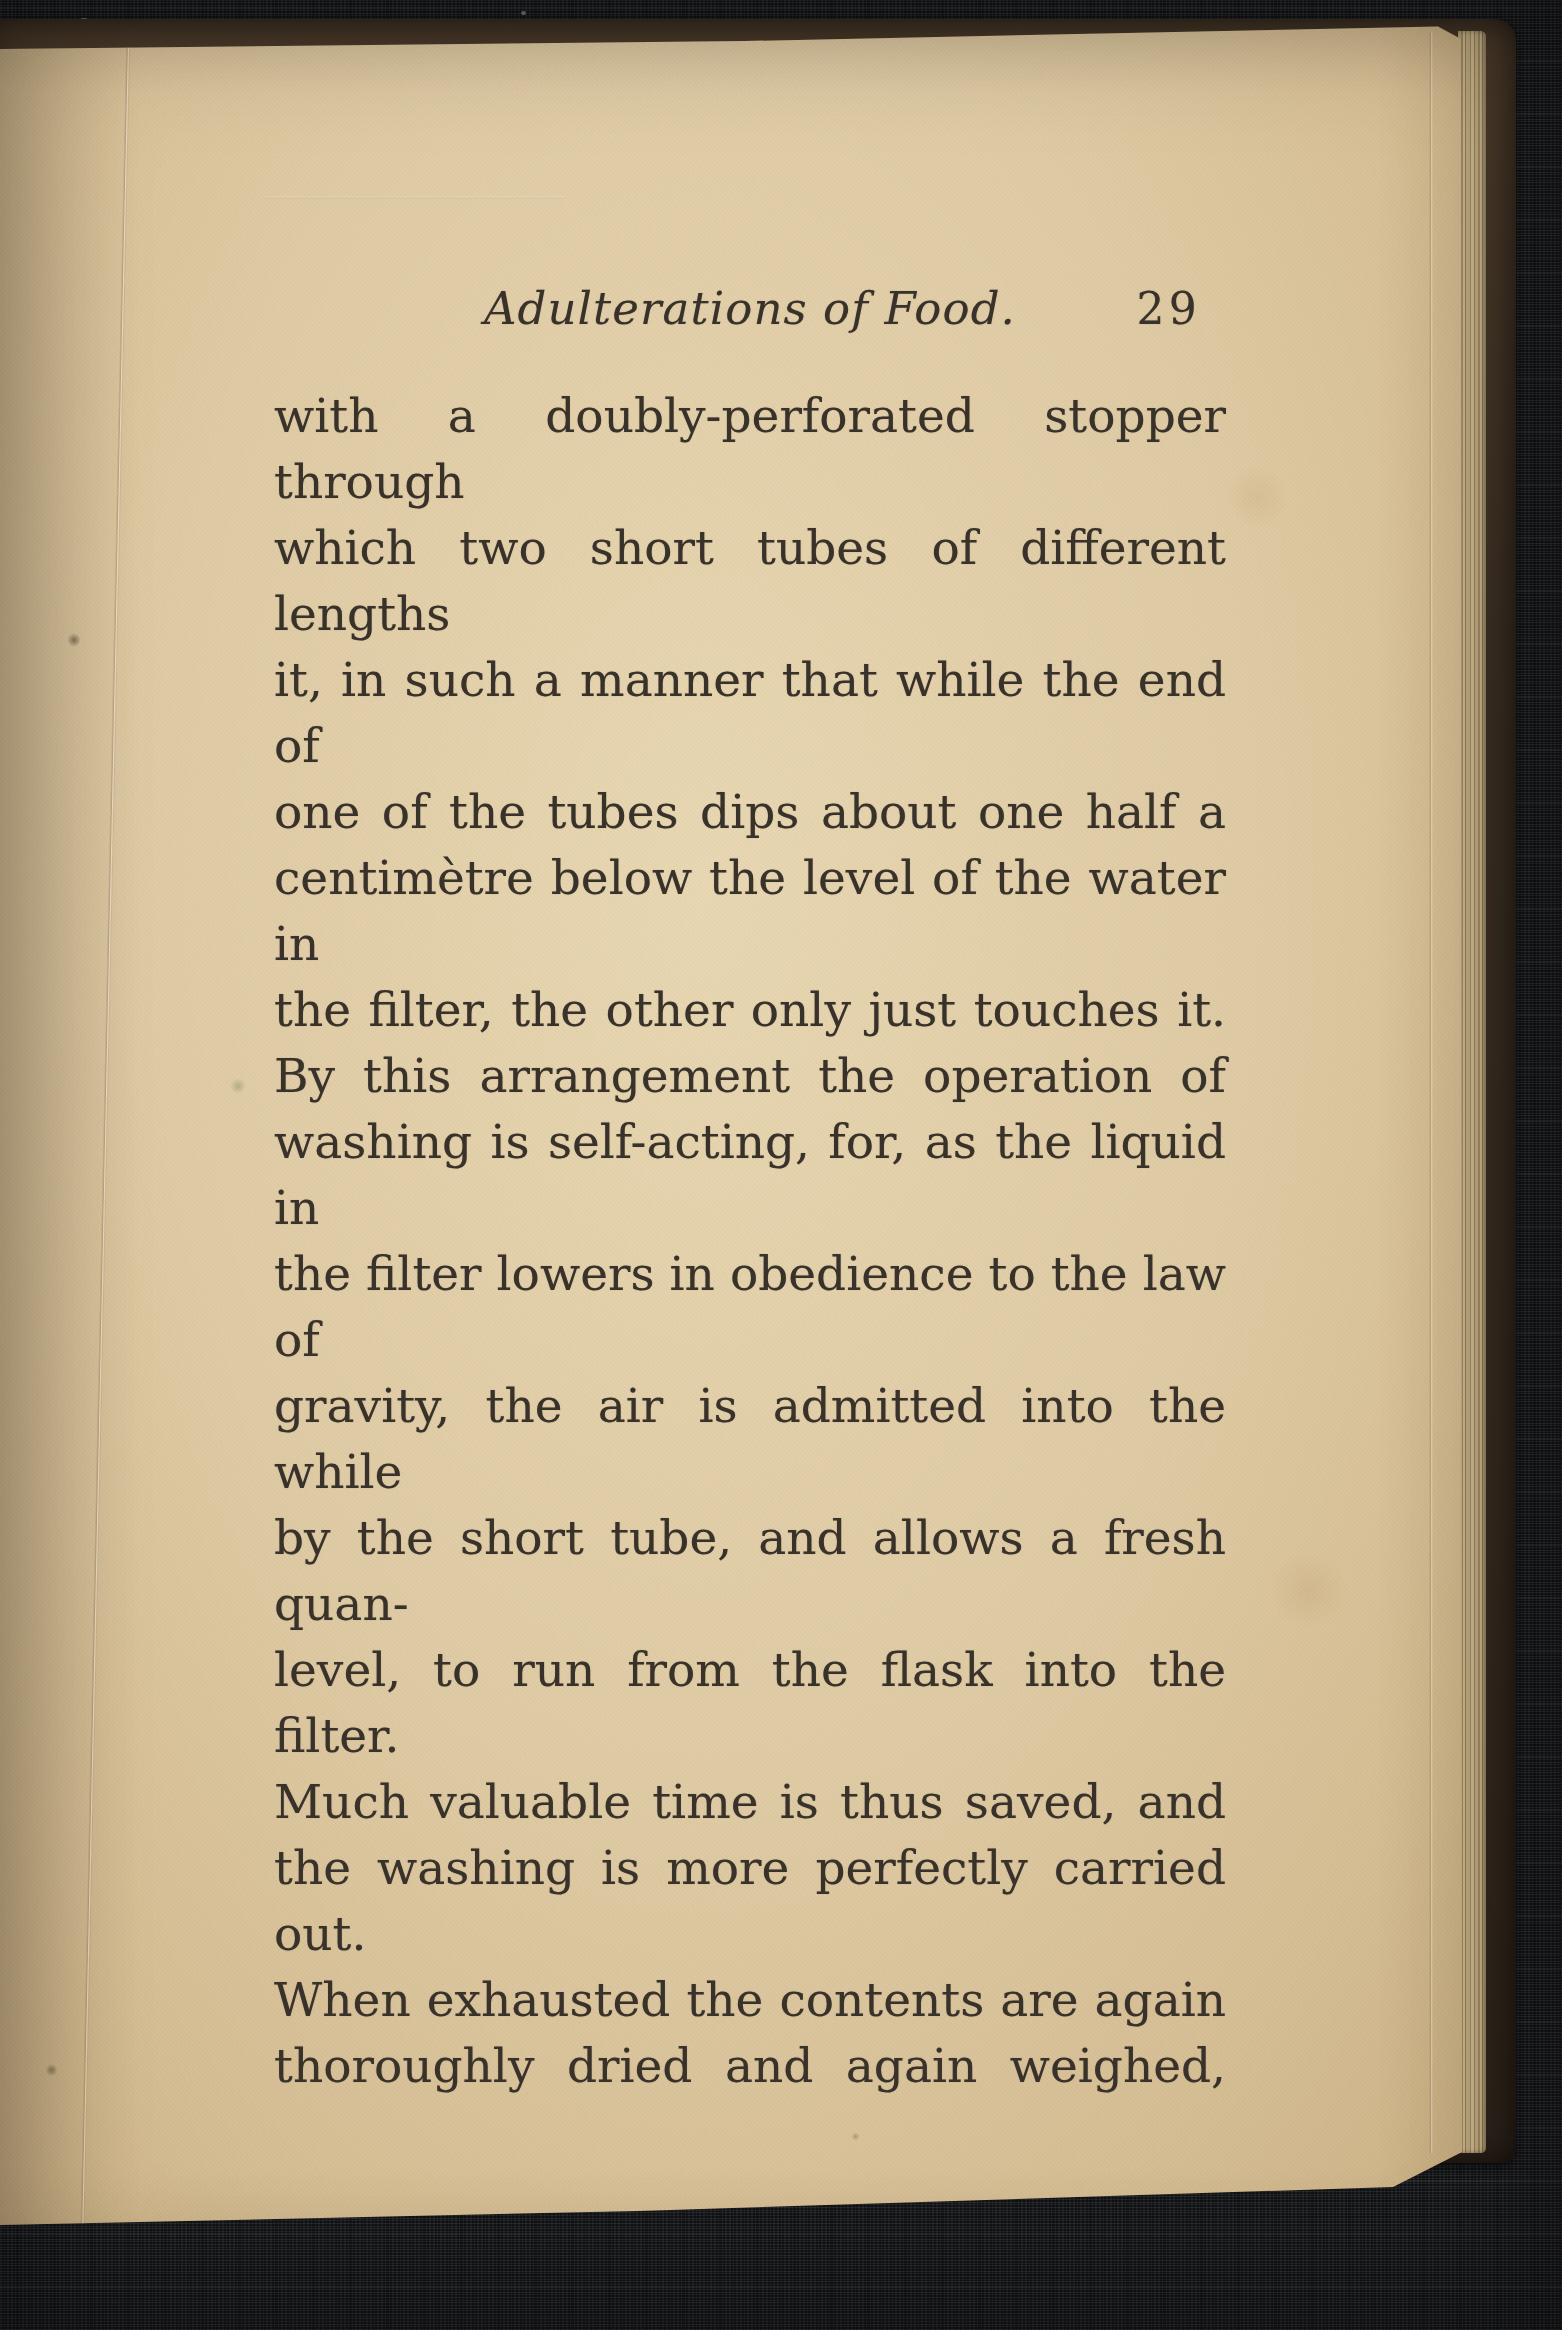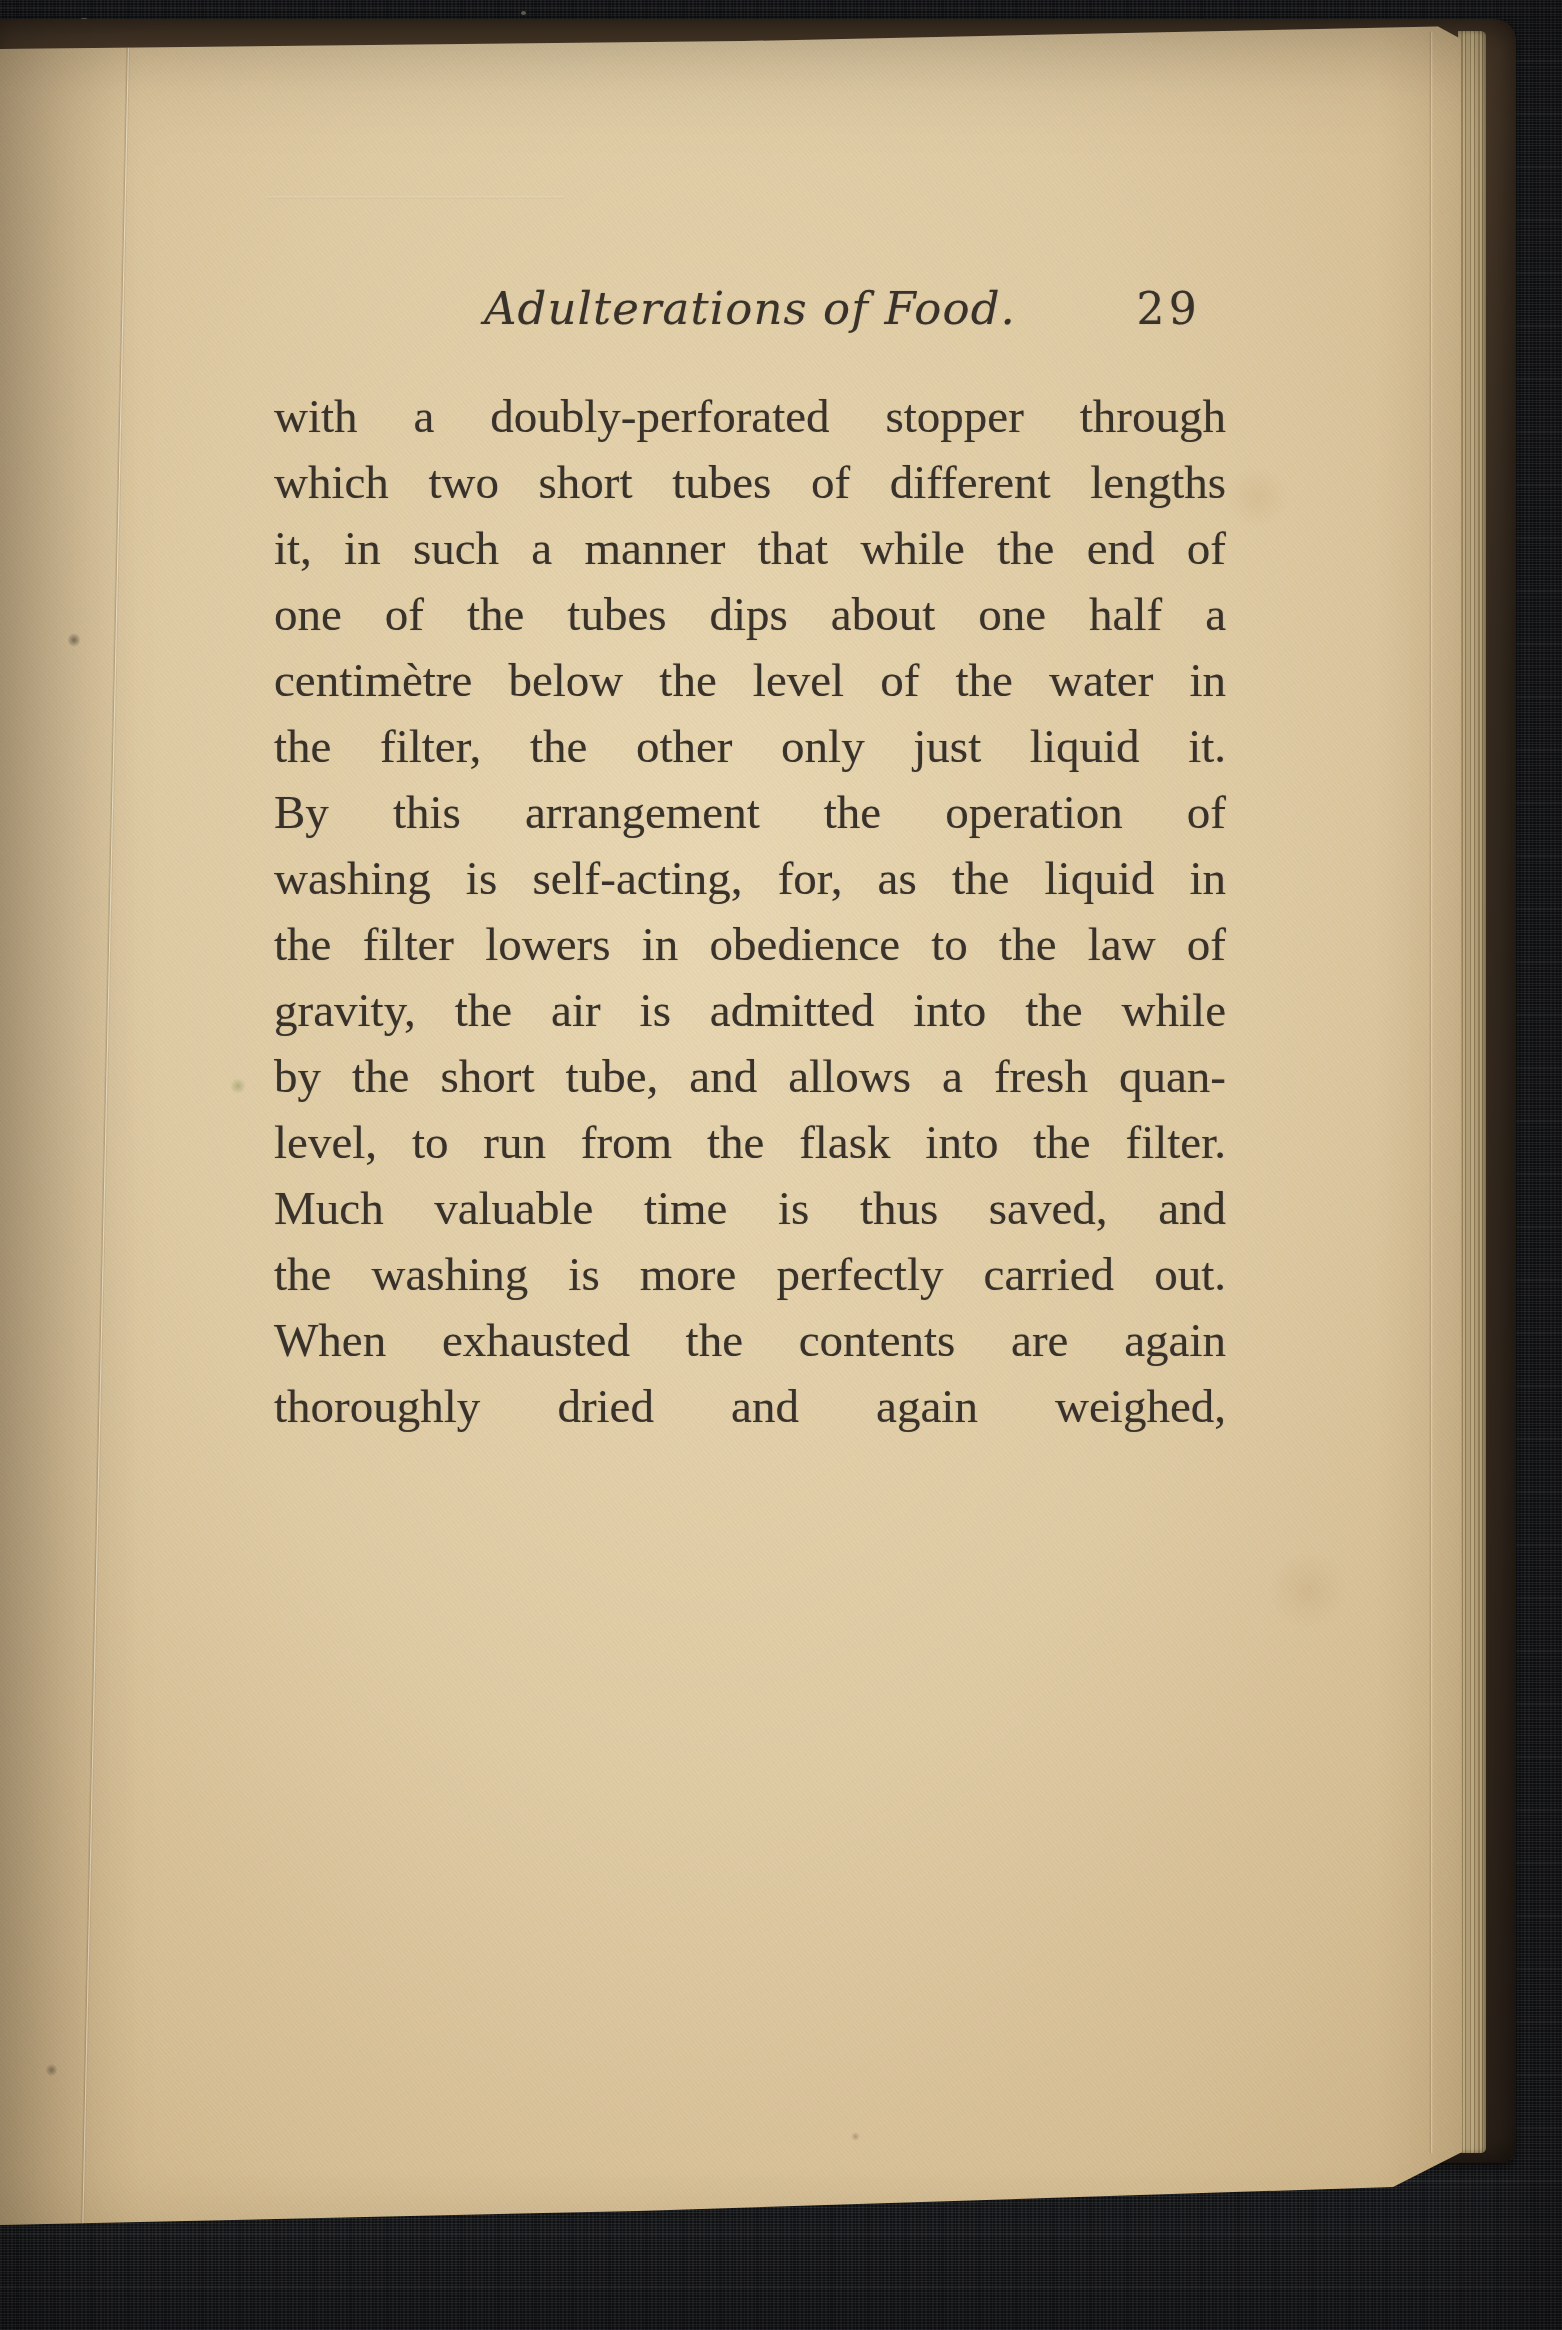--- a/index.html
+++ b/index.html
@@ -97,21 +97,21 @@
     font-size:44px;letter-spacing:4.3px;
     text-shadow:0 0 1.1px rgba(56,50,42,.35);
   }
   .body-text{margin-top:34px;}
   .body-line{
     font-size:47px;line-height:66px;
     text-align:justify;text-align-last:justify;
     text-shadow:0 0 1.1px rgba(56,50,42,.3);
     white-space:nowrap;
   }
-  .body-line{white-space:normal;font-family:Liberation Serif, serif;}
+  .body-line{white-space:normal;}
 
   
   .vignette{
     position:absolute;inset:0;pointer-events:none;
     box-shadow:inset 0 0 138px rgba(0,0,0,.38);
   }
 </style>
 </head>
 <body>
 
@@ -139,21 +139,21 @@
       <header class="running-head">
         <span class="head-title">Adulterations of Food.</span>
         <span class="page-num">29</span>
       </header>
       <main class="body-text">
           <div class="body-line">with a doubly-perforated stopper through</div>
           <div class="body-line">which two short tubes of different lengths</div>
           <div class="body-line">it, in such a manner that while the end of</div>
           <div class="body-line">one of the tubes dips about one half a</div>
           <div class="body-line">centimètre below the level of the water in</div>
-          <div class="body-line">the filter, the other only just liquid it.</div>
+          <div class="body-line">the filter, the other only just touches it.</div>
           <div class="body-line">By this arrangement the operation of</div>
           <div class="body-line">washing is self-acting, for, as the liquid in</div>
           <div class="body-line">the filter lowers in obedience to the law of</div>
           <div class="body-line">gravity, the air is admitted into the while</div>
           <div class="body-line">by the short tube, and allows a fresh quan-</div>
           <div class="body-line">level, to run from the flask into the filter.</div>
           <div class="body-line">Much valuable time is thus saved, and</div>
           <div class="body-line">the washing is more perfectly carried out.</div>
           <div class="body-line">When exhausted the contents are again</div>
           <div class="body-line">thoroughly dried and again weighed,</div>

